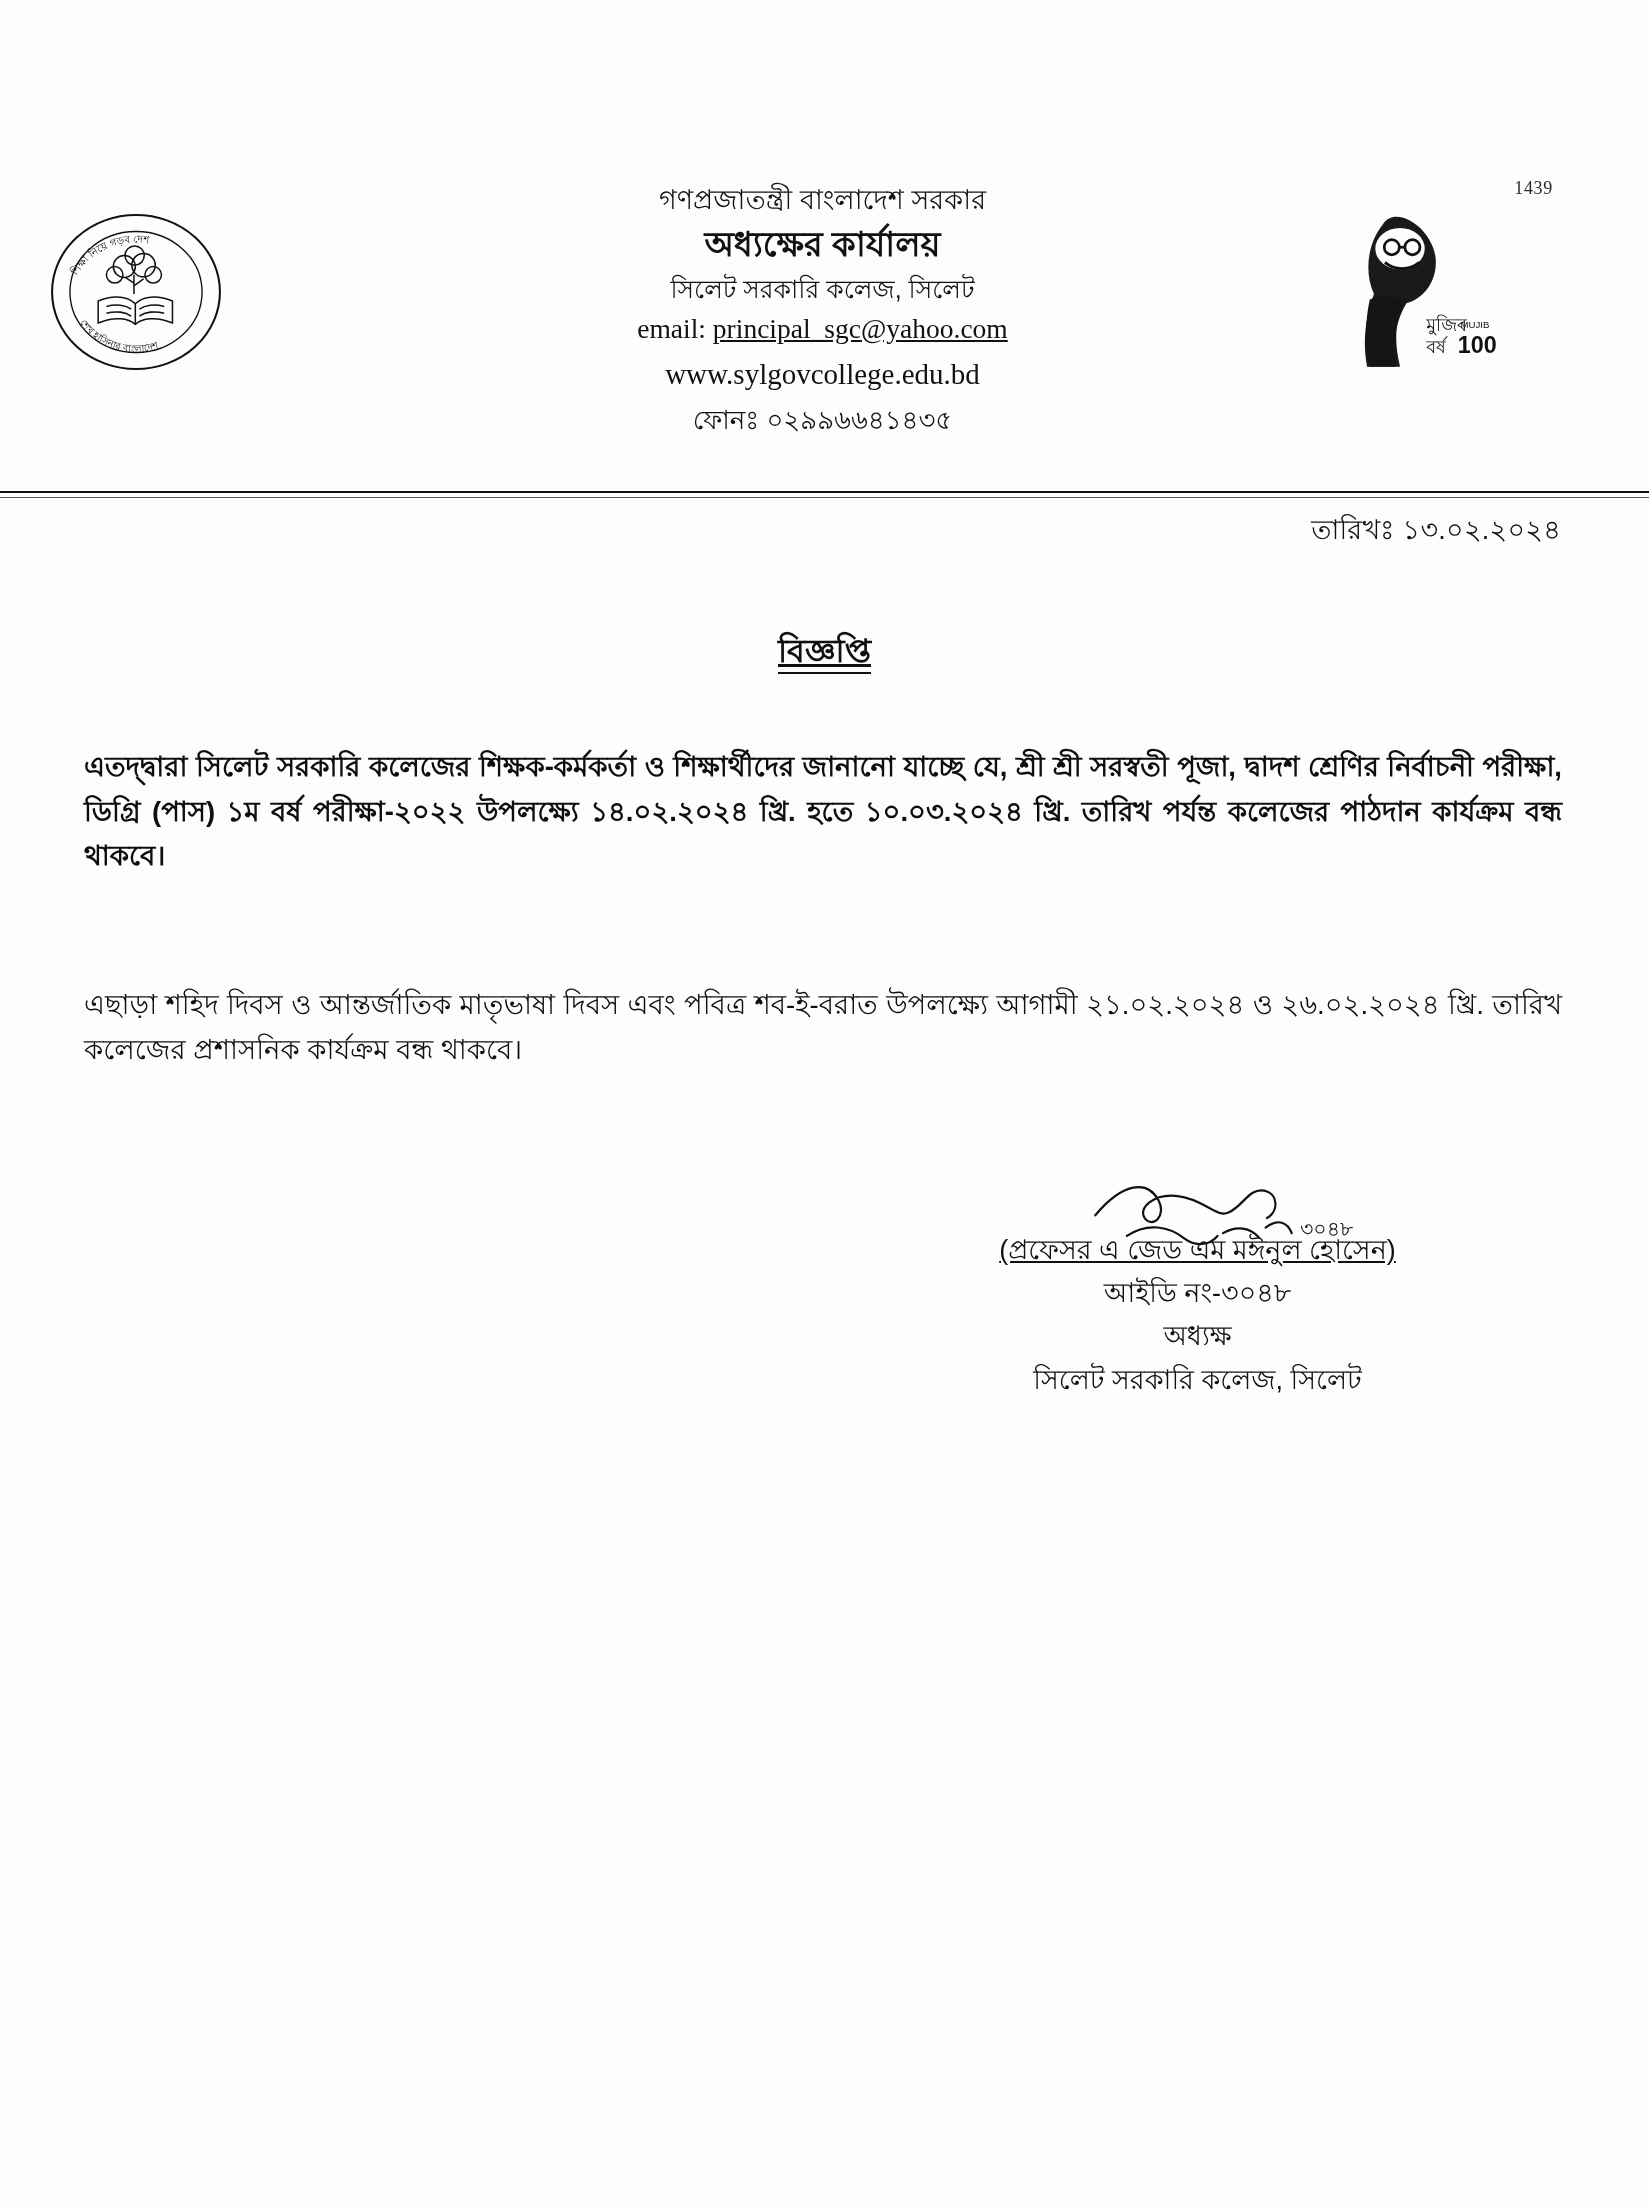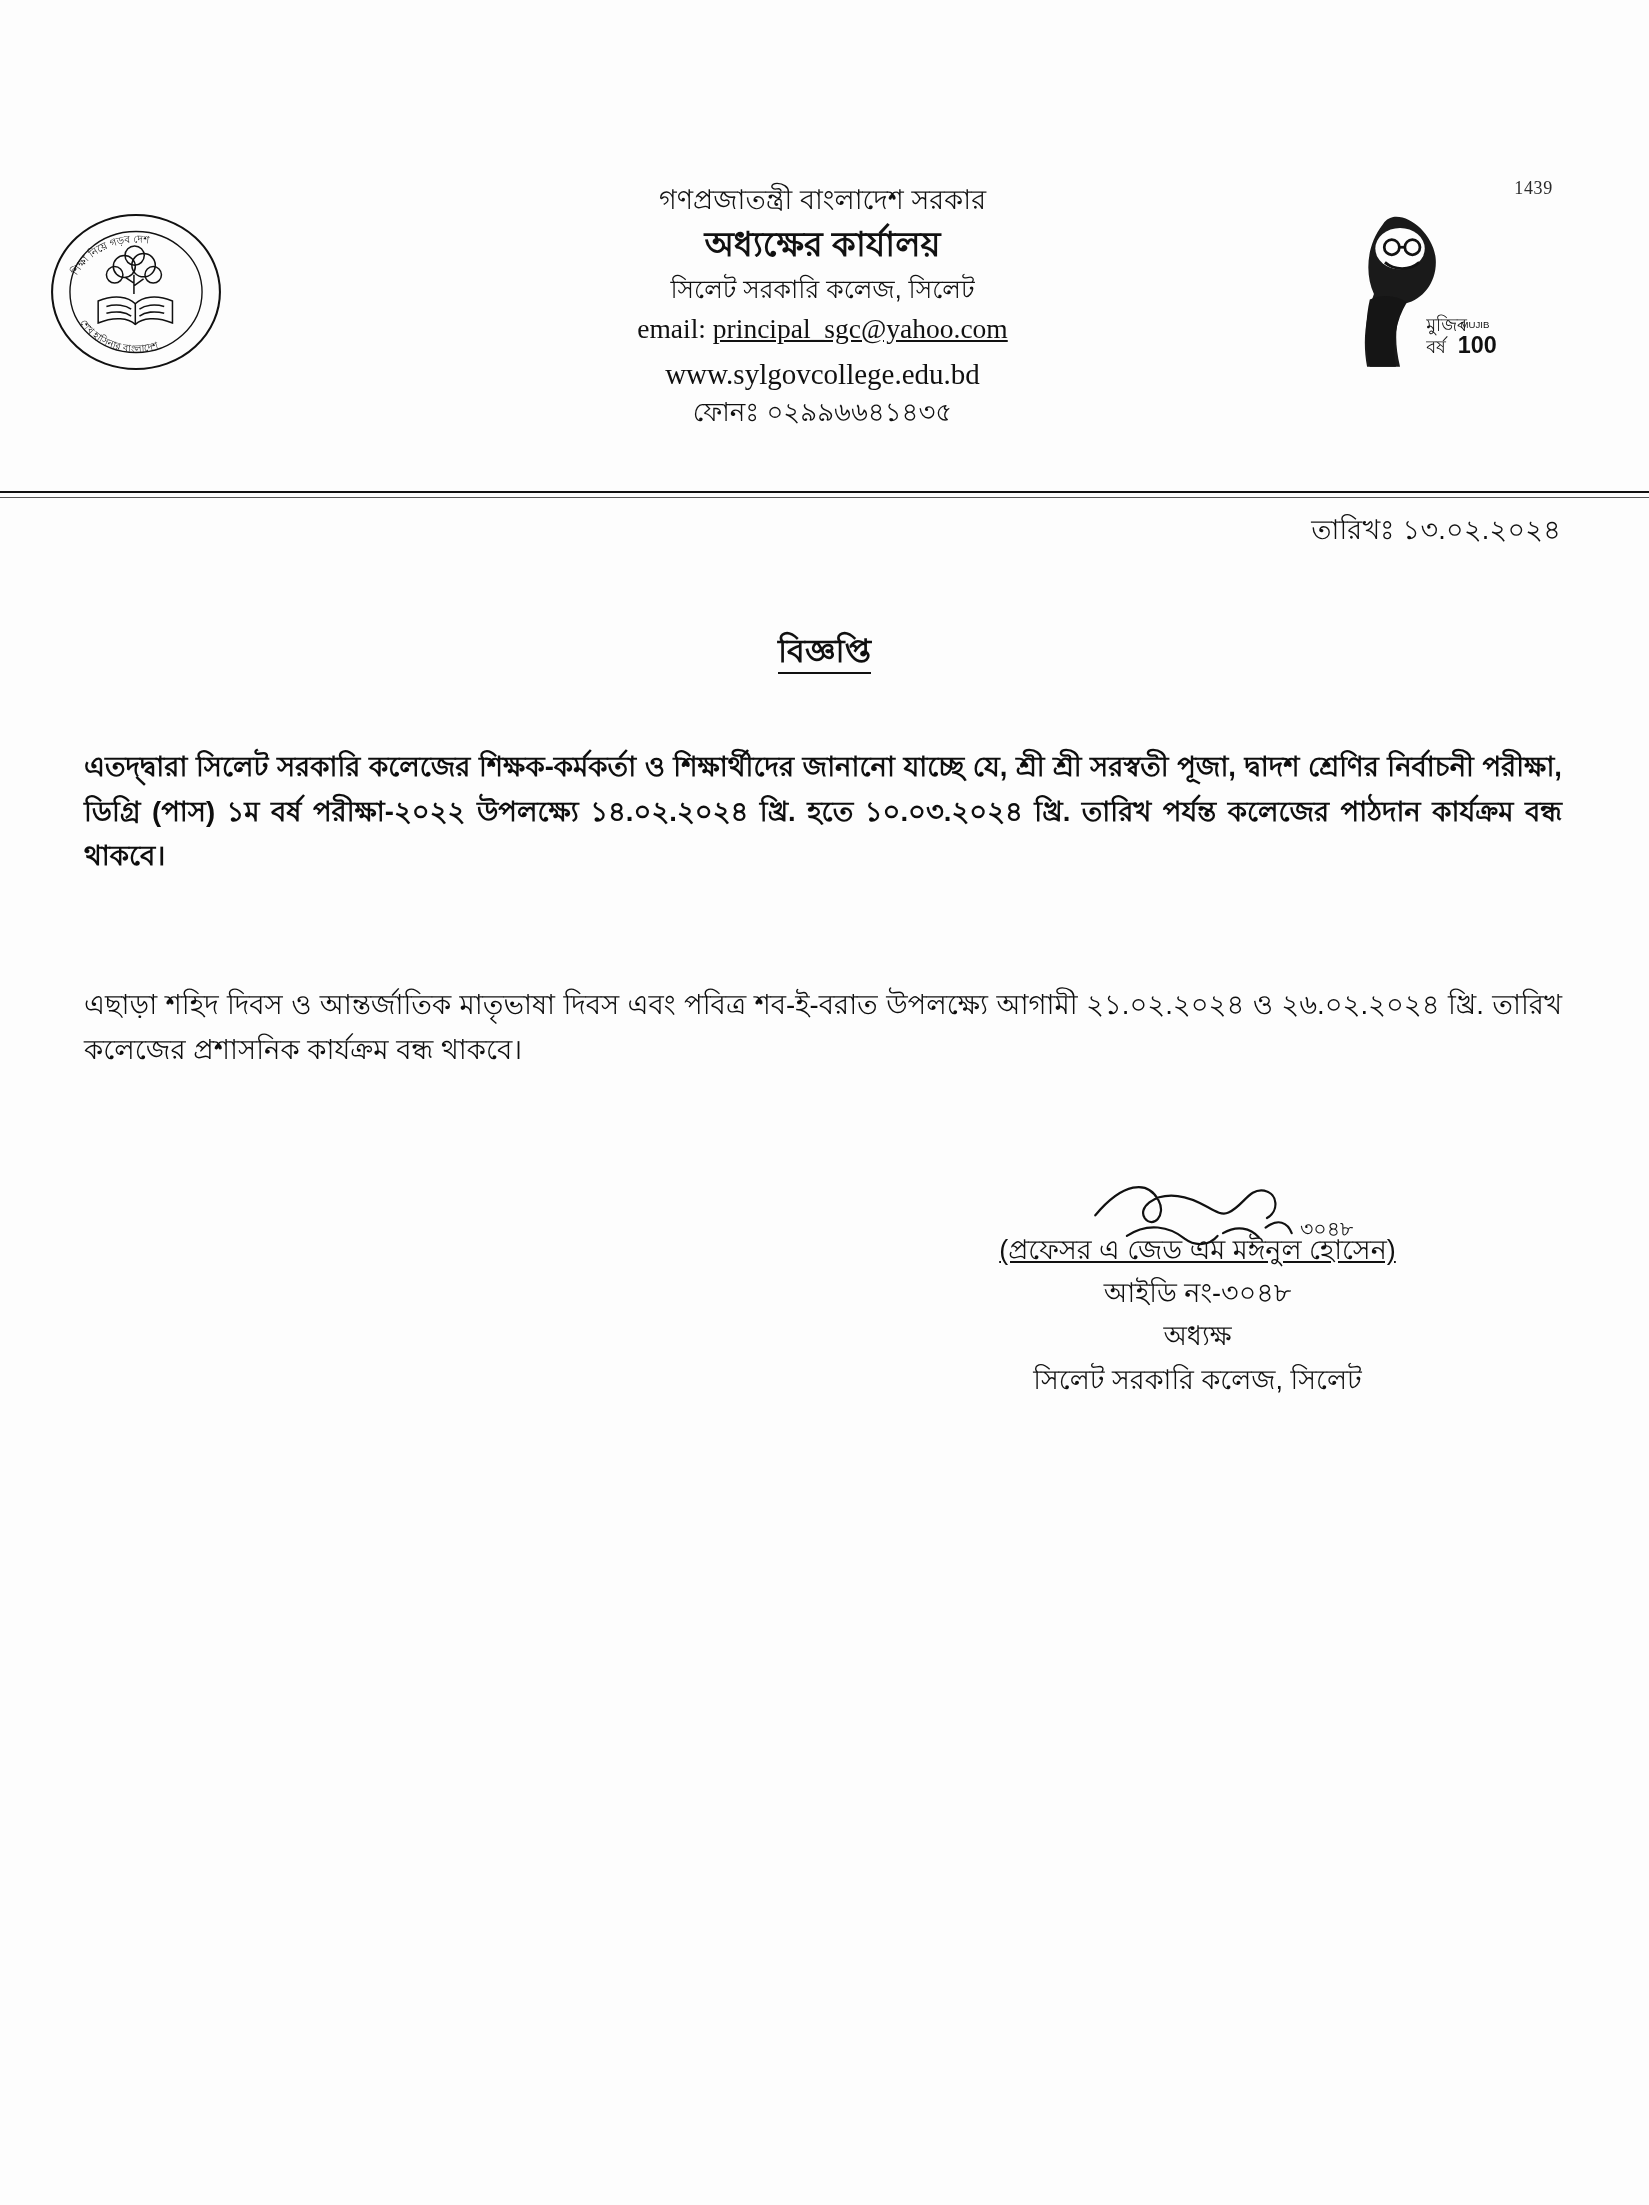--- a/index.html
+++ b/index.html
@@ -72,21 +72,21 @@
     display: block;
     line-height: 1.34;
     color: #111;
   }
   .l1 { font-size: 27px; font-family: "Liberation Sans", sans-serif; letter-spacing: 0.1px; }
   .l2 { font-size: 34px; font-family: "Liberation Sans", sans-serif; font-weight: 600; margin-top: 4.1px; text-align: center; }
   .l3 { font-size: 25px; font-family: "Liberation Sans", sans-serif; margin-top: 5.5px; }
   .l4 { font-size: 29px; font-family: "Liberation Serif", serif; margin-top: 6.9px; }
   .l5 { font-size: 27.5px; font-family: "Liberation Serif", serif; margin-top: 4.1px; }
   .l5 .mail-link { text-decoration: underline; }
-  .l6 { font-size: 26px; font-family: "Liberation Sans", sans-serif; margin-top: 1px; }
+  .l6 { font-size: 26px; font-family: "Liberation Sans", sans-serif; margin-top: 9px; }
 
   .rule {
     position: absolute;
     left: 0;
     right: 0;
     top: 491px;
     height: 0;
     border-top: 2.1px solid #111;
   }
   .rule.thin {
@@ -111,20 +111,21 @@
     right: 0;
     top: 626px;
     text-align: center;
     font-size: 32px;
     font-family: "Liberation Sans", sans-serif;
     font-weight: 600;
   }
   .notice-title span {
     border-bottom: 2.1px solid #111;
     padding-bottom: 2.8px;
+    text-decoration: underline;
   }
 
   .para {
     position: absolute;
     left: 84px;
     width: 1478px;
     font-size: 27.5px;
     line-height: 1.62;
     font-family: "Liberation Sans", sans-serif;
     text-align: justify;

